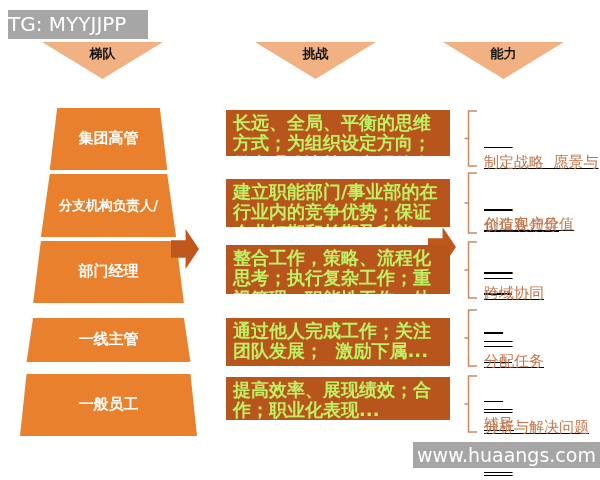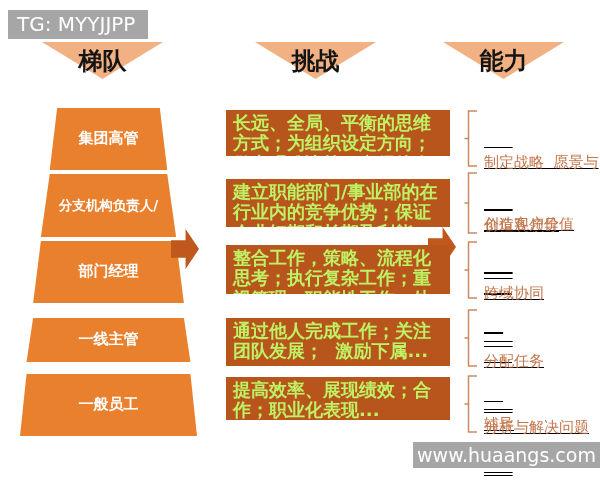--- a/index.html
+++ b/index.html
@@ -5,28 +5,28 @@
   html,body { margin:0; padding:0; background:#fff; }
   .canvas {
     position:relative; width:600px; height:480px; background:#ffffff;
     font-family:"DejaVu Sans","Liberation Sans",sans-serif; overflow:hidden;
   }
   
   .banner {
     position:absolute; background:#a6a6a6; color:#ffffff;
     box-sizing:border-box; white-space:nowrap; overflow:hidden;
   }
-  .banner.top { left:8px; top:10px; width:140px; height:29px; font-size:20px; line-height:29px; padding-left:9px; }
+  .banner.top { left:8px; top:10px; width:140px; height:29px; font-size:20px; line-height:29px; padding-left:0; }
   .banner.bottom { left:413px; top:442px; width:187px; height:26px; font-size:19px; line-height:26px; text-align:center; }
   
   .col-header { position:absolute; width:121px; height:37px; }
   .col-header .tri { position:absolute; left:0; top:0; width:100%; height:100%;
     background:#f2b183; clip-path:polygon(0 0,100% 0,50% 100%); }
   .col-header .hlabel { position:absolute; left:0; top:3px; width:100%; text-align:center;
-    font-size:24px; font-weight:bold; color:#141414; }
+    font-size:13px; font-weight:bold; color:#141414; }
   #hd-tiers { left:42px; top:42px; }
   #hd-chal  { left:255px; top:42px; }
   #hd-abil  { left:443px; top:42px; }
   
   .tier { position:absolute; left:20px; width:177px; background:#e8802e;
     color:#ffffff; font-weight:bold; font-size:15px; line-height:1.3;
     display:flex; flex-direction:column; align-items:center; justify-content:center;
     text-align:center; }
   .tier.small { font-size:13.5px; }
   #tier1 { top:108px; height:62px; clip-path:polygon(21% 0,79% 0,83.2% 100%,16.8% 100%); }

